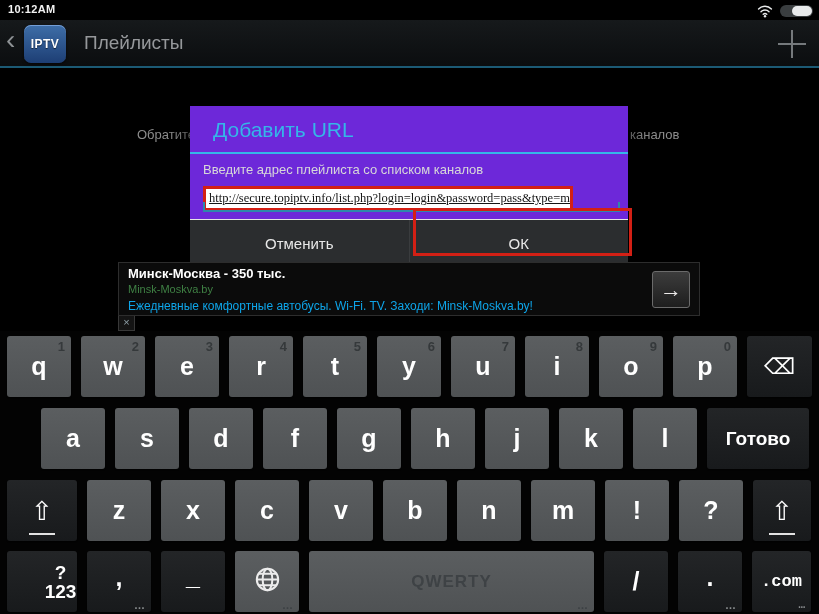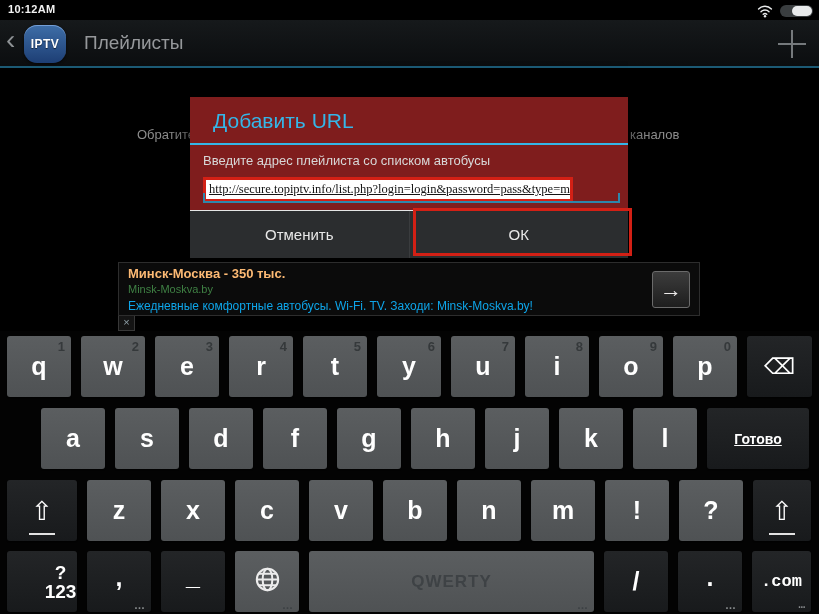--- a/index.html
+++ b/index.html
@@ -13,57 +13,57 @@
   .status-bar { position:absolute; left:0; top:0; width:819px; height:20px; background:#000; }
   .sb-time { position:absolute; left:8px; top:3px; font-size:11px; font-weight:bold; color:#f2f2f2; letter-spacing:.3px; }
   .sb-wifi { position:absolute; right:46px; top:4px; width:16px; height:13px; }
   .battery { position:absolute; right:6px; top:5px; width:33px; height:12px; border-radius:6px; background:#3a3e40; }
   .battery-fill { position:absolute; right:1px; top:1px; bottom:1px; width:62%; background:#e8eaeb; border-radius:5px; }
 
   
   .app-bar { position:absolute; left:0; top:20px; width:819px; height:48px;
     background:linear-gradient(#16191b,#0b0d0f); border-bottom:2px solid #1c5a75; }
   .back-chevron { position:absolute; left:6px; top:4px; font-size:28px; color:#8e9295; font-weight:400; }
-  .app-logo { position:absolute; left:24px; top:5px; width:42px; height:38px; border-radius:13px;
+  .app-logo { position:absolute; left:24px; top:5px; width:42px; height:38px; border-radius:7px;
     background:linear-gradient(#3e6ea8,#1d3e74); box-shadow:inset 0 1px 0 rgba(160,200,255,.55), 0 1px 3px rgba(0,0,0,.7);
     display:flex; align-items:center; justify-content:center; }
   .app-logo span { color:#fff; font-weight:bold; font-size:12px; letter-spacing:.5px; text-shadow:0 1px 1px rgba(0,0,0,.6); }
   .app-title { position:absolute; left:84px; top:12px; font-size:19px; color:#96989b; }
   .add-btn { position:absolute; right:12px; top:9px; width:30px; height:30px; }
   .add-btn .h { position:absolute; left:1px; top:14px; width:28px; height:2px; background:#75797c; }
   .add-btn .v { position:absolute; left:14px; top:1px; width:2px; height:28px; background:#75797c; }
 
   
   .bg-frag { position:absolute; top:127px; font-size:13px; color:#8d8d8d; }
   .bg-frag-left { left:137px; }
   .bg-frag-right { left:630px; }
 
   
-  .dialog { position:absolute; left:190px; top:97px; width:438px; height:130px;
-    background:#7f1d1d; box-shadow:0 0 24px rgba(0,0,0,.85); }
+  .dialog { position:absolute; left:190px; top:106px; width:438px; height:130px;
+    background:#6d28d9; box-shadow:0 0 24px rgba(0,0,0,.85); }
   .dlg-title { position:absolute; left:23px; top:0; height:46px; line-height:48px; font-size:21px; color:#35b6e8; }
   .dlg-divider { position:absolute; left:0; top:46px; width:438px; height:2px; background:#35b6e8; }
   .dlg-instruction { position:absolute; left:13px; top:56px; font-size:13px; color:#d8d8d8; }
   .url-annotation { position:absolute; left:13px; top:80px; border:3px solid #d32015; }
   .url-input { width:364px; height:19px; line-height:19px; background:#ffffff; color:#141414;
     font-family:"Liberation Serif", serif; font-size:12.5px; text-decoration:underline;
     padding-left:3px; white-space:nowrap; overflow:hidden; }
   .edit-underline { position:absolute; left:13px; top:98px; width:417px; height:8px; border-bottom:2px solid #2e87ab; }
   .edit-underline::before, .edit-underline::after { content:''; position:absolute; bottom:0; width:2px; height:8px; background:#2e87ab; }
   .edit-underline::before { left:0; } .edit-underline::after { right:0; }
   .dlg-buttons { position:absolute; left:0; top:113px; width:438px; height:48px; display:flex;
     background:#2b2d2f; border-top:1px solid #e5e5e5; }
   .dlg-btn { flex:1; display:flex; align-items:center; justify-content:center; background:none; border:none;
     color:#e8e8e8; font-size:15px; font-family:"Liberation Sans", sans-serif; font-weight:500; }
   .dlg-btn + .dlg-btn { border-left:1px solid #3a3c3e; }
   .ok-annotation { position:absolute; left:413px; top:208px; width:219px; height:48px; border:3px solid #d32015; }
 
   
   .ad { position:absolute; left:118px; top:262px; width:582px; height:54px; background:#0b0b0b; border:1px solid #2d2d2d; }
-  .ad-title { position:absolute; left:9px; top:3px; font-size:13px; font-weight:bold; color:#fdba74; }
+  .ad-title { position:absolute; left:9px; top:3px; font-size:13px; font-weight:bold; color:#ffffff; }
   .ad-link  { position:absolute; left:9px; top:20px; font-size:11px; color:#3f8044; }
   .ad-desc  { position:absolute; left:9px; top:36px; font-size:12px; color:#0ea5e9; }
   .ad-arrow-btn { position:absolute; right:9px; top:8px; width:38px; height:37px; border:1px solid #6b6b6b; border-radius:3px;
     background:linear-gradient(#3c3c3c,#1e1e1e); display:flex; align-items:center; justify-content:center; }
   .ad-arrow-btn span { color:#eceaea; font-size:22px; font-weight:bold; line-height:1; }
   .ad-close { position:absolute; left:118px; top:316px; width:17px; height:15px; background:#141414;
     border:1px solid #383838; border-top:none; color:#8fa0a8; font-size:11px; line-height:13px; text-align:center; }
 
   
   .keyboard { position:absolute; left:0; top:331px; width:819px; height:283px; background:#030303; }
@@ -80,21 +80,21 @@
   .key.dark { background:linear-gradient(#232527,#181a1c); }
   .klabel { font-size:25px; font-weight:bold; color:#fff; line-height:1; }
   .hint { position:absolute; font-weight:bold; }
   .hint-t { top:3px; right:6px; font-size:13px; color:#35393b; }
   .hint-b { bottom:1px; right:5px; font-size:11px; letter-spacing:1px; color:#8a8d8f; }
   .key:not(.dark) .hint-b { color:#3c4043; }
   .shift-bar { position:absolute; bottom:6px; left:50%; transform:translateX(-50%); width:26px; height:2px; background:#e2e2e2; }
   [data-name="key-backspace"]   { width:65px; }
   [data-name="key-backspace"] .klabel { font-size:22px; font-weight:normal; }
   [data-name="key-done"]        { width:102px; }
-  [data-name="key-done"] .klabel { font-size:14px;text-decoration:underline; }
+  [data-name="key-done"] .klabel { font-size:19px; }
   [data-name="key-shift-left"]  { width:70px; }
   [data-name="key-shift-right"] { width:58px; }
   [data-name="key-shift-left"] .klabel, [data-name="key-shift-right"] .klabel { font-size:26px; font-weight:normal; }
   [data-name="key-symbols"]     { width:70px; }
   [data-name="key-symbols"] .klabel { font-size:19px;margin-left:37px; }
   [data-name="key-space"]       { width:285px; }
   [data-name="key-space"] .klabel { font-size:17px; color:#3e4245; letter-spacing:1px; }
   [data-name="key-dotcom"]      { width:59px;font-family:Liberation Mono, monospace; }
   [data-name="key-dotcom"] .klabel { font-size:17px; }
   [data-name="key-comma"] .klabel { margin-top:-8px; }
@@ -134,21 +134,21 @@
       <span class="v" data-name="plus-icon"></span>
     </div>
   </div>
 
   <span class="bg-frag bg-frag-left" data-name="background-text-fragment">Обратите</span>
   <span class="bg-frag bg-frag-right" data-name="background-text-fragment">каналов</span>
 
   <div class="dialog" data-name="add-url-dialog">
     <div class="dlg-title" data-name="dialog-title">Добавить URL</div>
     <div class="dlg-divider" data-name="dialog-title-divider"></div>
-    <div class="dlg-instruction" data-name="dialog-instruction">Введите адрес плейлиста со списком автобусы</div>
+    <div class="dlg-instruction" data-name="dialog-instruction">Введите адрес плейлиста со списком каналов</div>
     <div class="url-annotation" data-name="annotation-rect-url-input">
       <div class="url-input" data-name="url-input">http://secure.topiptv.info/list.php?login=login&amp;password=pass&amp;type=m3u</div>
     </div>
     <div class="edit-underline" data-name="edittext-underline"></div>
     <div class="dlg-buttons" data-name="dialog-button-bar">
       <button class="dlg-btn" data-name="cancel-button">Отменить</button>
       <button class="dlg-btn" data-name="ok-button">ОК</button>
     </div>
   </div>
   <div class="ok-annotation" data-name="annotation-rect-ok-button"></div>

